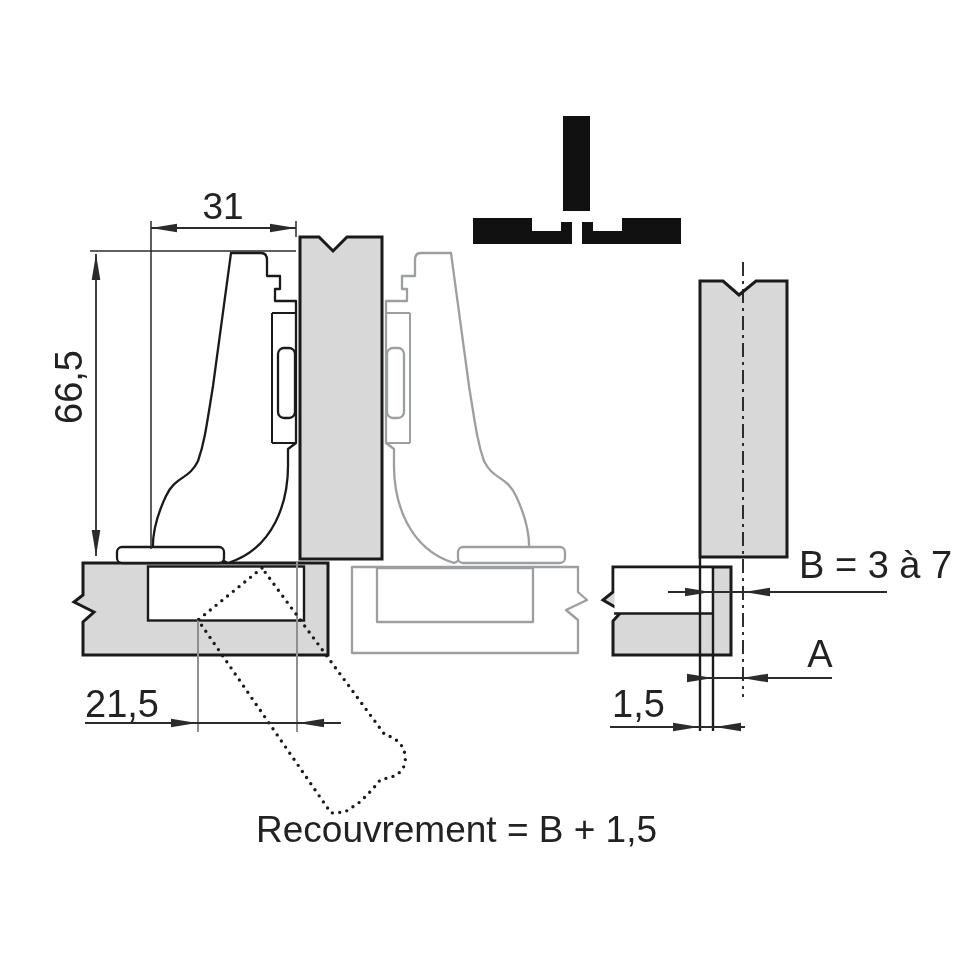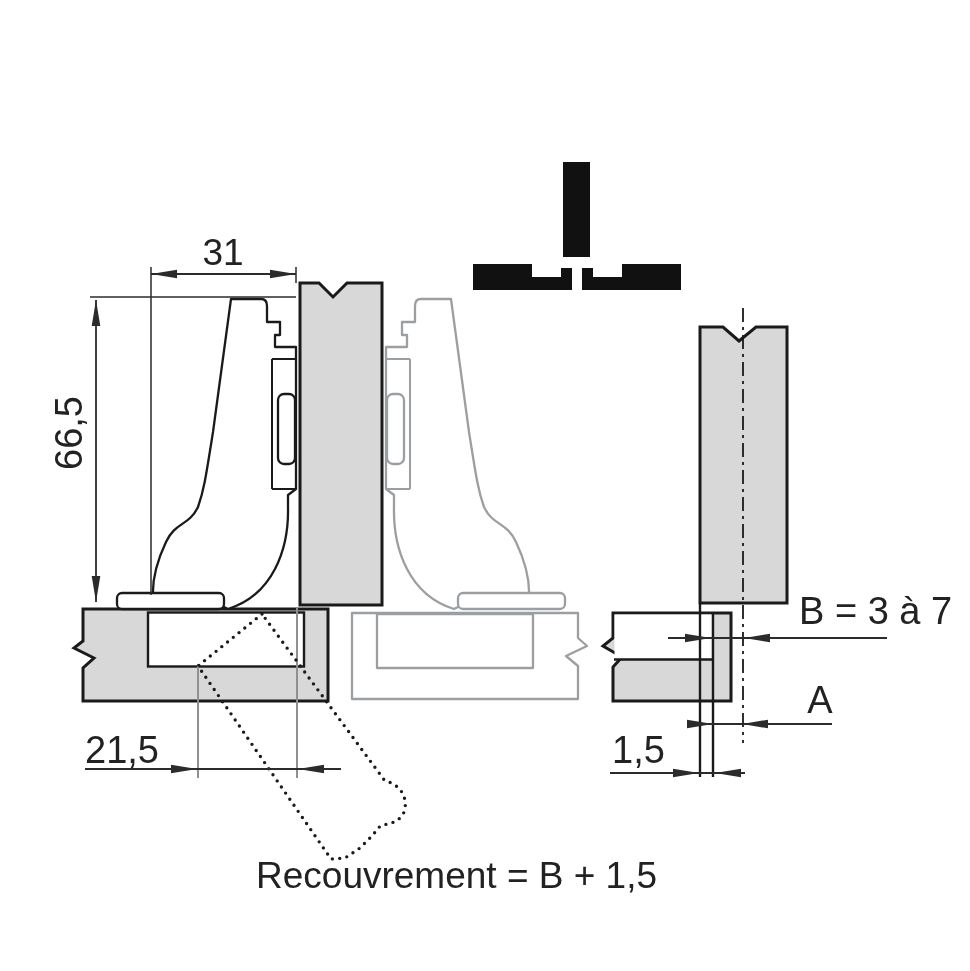--- a/index.html
+++ b/index.html
@@ -1,20 +1,20 @@
 <!DOCTYPE html>
 <html style="--panel-fill: #d8d8d8; --outline: #1a1a1a; --ghost: #9b9fa2; --dim: #2b2b2b; --ext: #909090; --icon: #111111; --text: #222222;"><head>
 <meta charset="utf-8">
 <style>
   :root{
     --panel-fill:#d8d8d8; --outline:#1a1a1a; --ghost:#9b9fa2;
     --dim:#2b2b2b; --ext:#909090; --icon:#111111; --text:#222222;
   }
   html,body{margin:0;padding:0;background:#ffffff;}
-  .stage{width:970px;height:858px;background:#fff;position:relative;overflow:hidden;margin-top:46px;}
+  .stage{width:970px;height:858px;background:#fff;position:relative;overflow:hidden;}
   svg{display:block;}
   text{font-family:"Liberation Sans","DejaVu Sans",sans-serif;fill:var(--text);}
   .panel-gray{fill:var(--panel-fill);stroke:var(--outline);stroke-width:3;stroke-linejoin:miter;}
   .white-cut{fill:#ffffff;stroke:var(--outline);stroke-width:2.4;}
   .white-fill{fill:#ffffff;}
   .line-black{fill:none;stroke:var(--outline);stroke-width:2.4;}
   .hinge-main{fill:#ffffff;stroke:var(--outline);stroke-width:2.3;stroke-linejoin:round;}
   .hinge-main-line{fill:none;stroke:var(--outline);stroke-width:2;}
   .ghost{fill:#ffffff;stroke:var(--ghost);stroke-width:2.3;stroke-linejoin:round;}
   .ghost-line{fill:none;stroke:var(--ghost);stroke-width:2;}

